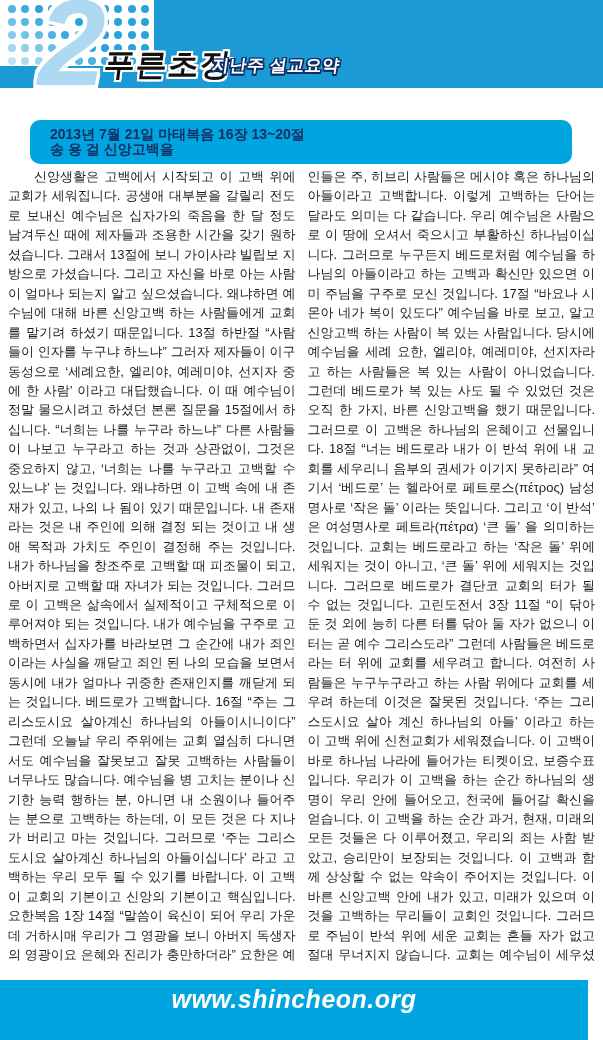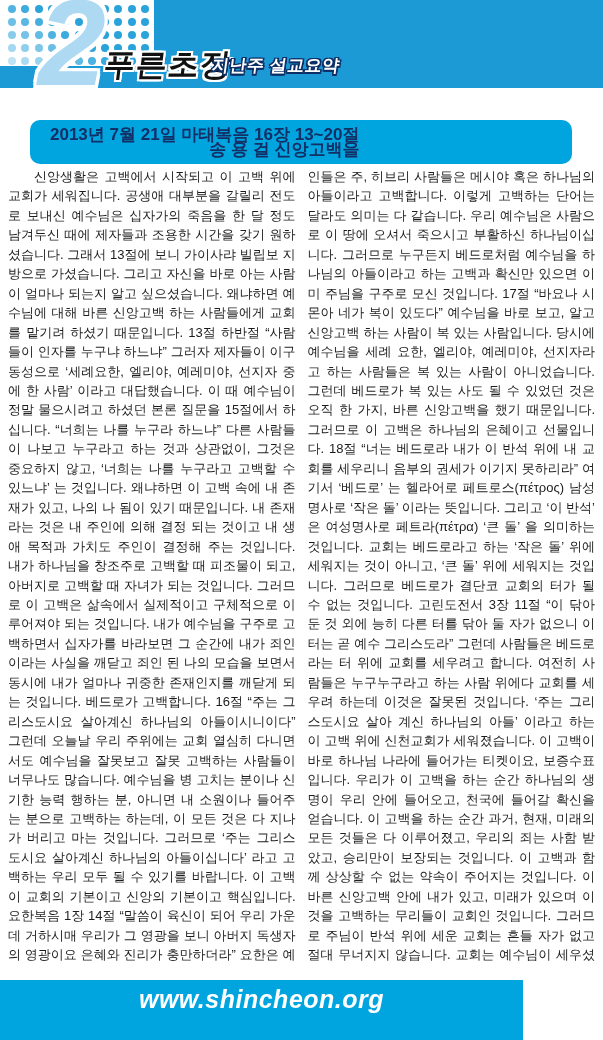--- a/index.html
+++ b/index.html
@@ -32,35 +32,35 @@
     text-shadow:-1.5px -1.5px 0 #0d2f66,1.5px -1.5px 0 #0d2f66,-1.5px 1.5px 0 #0d2f66,1.5px 1.5px 0 #0d2f66,0 -1.5px 0 #0d2f66,0 1.5px 0 #0d2f66,-1.5px 0 0 #0d2f66,1.5px 0 0 #0d2f66;
   }
   
   .title-box{
     position:absolute;left:30px;top:120px;width:542px;height:44px;
     background:#00a4df;border-radius:10px;
     display:flex;align-items:center;justify-content:space-between;
     box-sizing:border-box;padding:0 14px 0 20px;
   }
   .sermon-title{font-size:17px;font-weight:bold;color:#0a0a0a;letter-spacing:1px;}
-  .title-box .right{ text-align:right;color:#122f66;font-weight:bold;font-size:17px;line-height:15.5px;}
+  .title-box .right{ color:#122f66;font-weight:bold;font-size:14px;line-height:15.5px;}
   
   .body-wrap{
     position:absolute;left:8px;top:167px;width:587px;height:800px;
     display:flex;gap:12px;overflow:hidden;
   }
   .col{
     width:288px;height:100%;
     font-size:13px;line-height:19.45px;color:#1c1c1c;
     text-align:justify;word-break:break-all;overflow:hidden;
   }
   .col.first{text-indent:26px;}
   
   .footer-band{
-    position:absolute;left:0;top:980px;width:523px;height:60px;background:#00a4df;
+    position:absolute;left:0;top:980px;width:588px;height:60px;background:#00a4df;
     text-align:center;
   }
   .website{
     display:inline-block;margin-top:5px;
     font-size:25px;font-weight:bold;font-style:italic;color:#ffffff;
     letter-spacing:0.5px;text-decoration:none;
   }
 </style>
 </head>
 <body>

